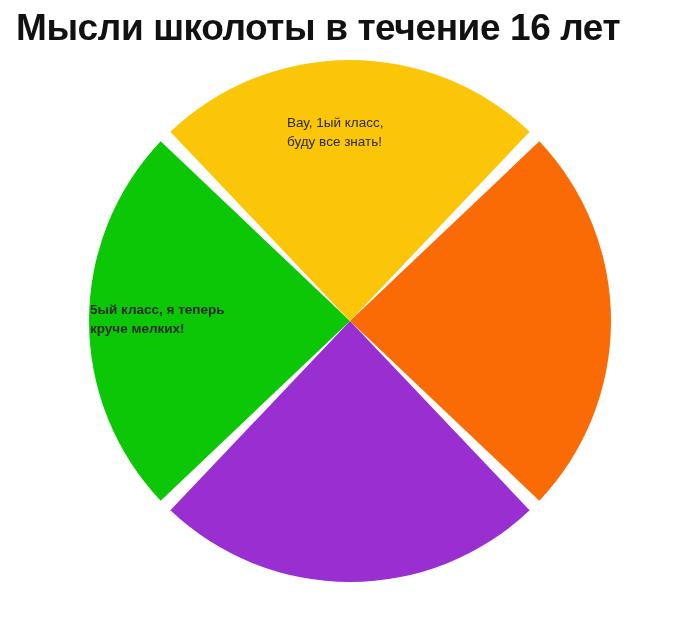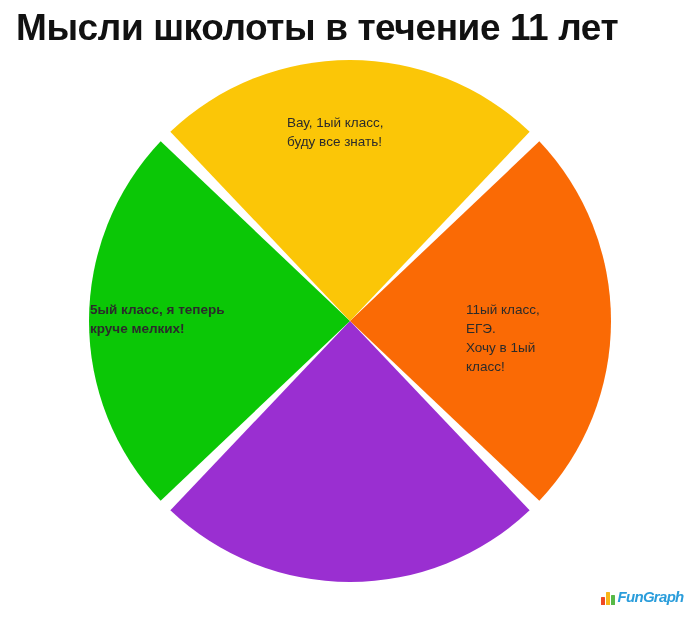--- a/index.html
+++ b/index.html
@@ -88,45 +88,35 @@
     color: #2a9ddb;
     letter-spacing: -0.7px;
     line-height: 16px;
   }
 </style>
 </head>
 <body>
 
 <div id="page">
 
-  <div id="chart-title">Мысли школоты в течение 11 лет</div>
+  <div id="chart-title">Мысли школоты в течение 16 лет</div>
 
   <div id="pie-wrap">
     <svg id="pie-svg" width="700" height="618" viewBox="0 0 700 618">
       <g>
         <path id="slice-orange" d="M 350.00 321.00 L 539.32 141.34 A 261 261 0 0 1 539.32 500.66 Z" fill="#fa6a05"></path>
         <path id="slice-purple" d="M 350.00 321.00 L 529.66 510.32 A 261 261 0 0 1 170.34 510.32 Z" fill="#9a2fd1"></path>
         <path id="slice-green" d="M 350.00 321.00 L 160.68 500.66 A 261 261 0 0 1 160.68 141.34 Z" fill="#0bc706"></path>
         <path id="slice-yellow" d="M 350.00 321.00 L 170.34 131.68 A 261 261 0 0 1 529.66 131.68 Z" fill="#fbc607"></path>
       </g>
     </svg>
 
     <div class="slice-label" id="label-orange">Вау, 1ый класс,
 буду все знать!</div>
 
-    <div class="slice-label" id="label-purple">11ый класс, ЕГЭ.
-Хочу в 1ый класс!</div>
 
 
     <div class="slice-label" id="label-yellow">5ый класс, я теперь
 круче мелких!</div>
   </div>
 
-  <div id="watermark">
-    <span id="wm-bars">
-      <i class="wb1"></i>
-        <i class="wb2"></i>
-        <i class="wb3"></i>
-    </span>
-    <span id="wm-text">FunGraph</span>
-  </div>
 
 </div>
 
 </body></html>

